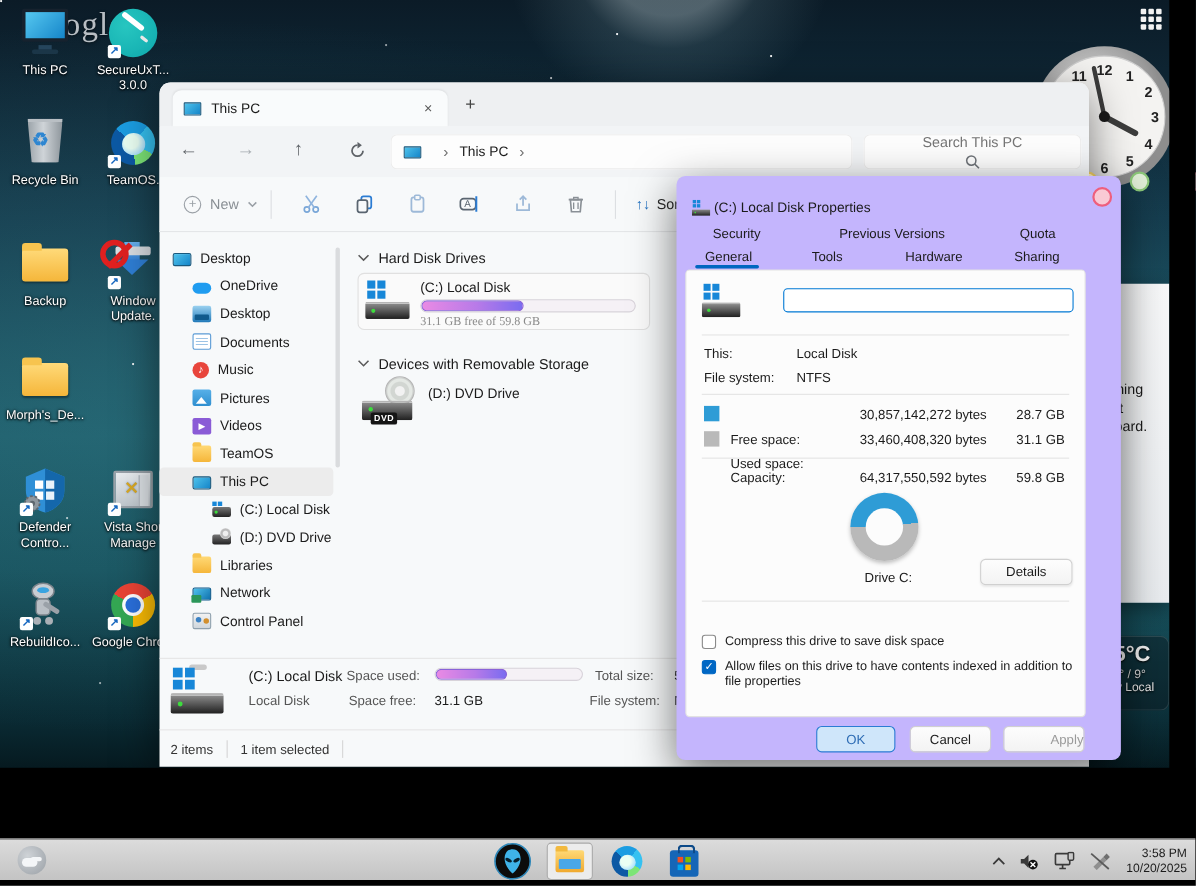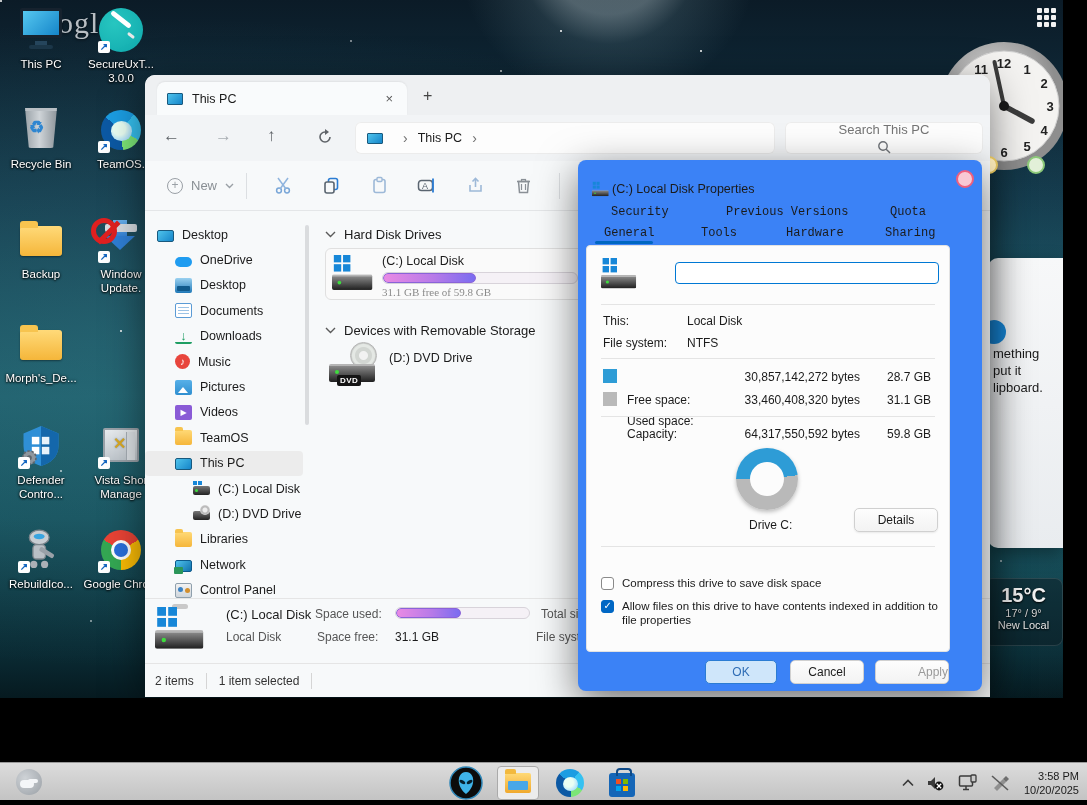--- a/index.html
+++ b/index.html
@@ -200,26 +200,26 @@
   .dp-l3{position:absolute;left:396px;top:8px;color:#555;}
   .dp-v3{position:absolute;left:468px;top:8px;color:#1b1b1b;}
   .dp-l4{position:absolute;left:391px;top:31px;color:#555;}
   .dp-v4{position:absolute;left:468px;top:31px;color:#1b1b1b;}
   .statusbar{position:absolute;left:0;bottom:0;width:100%;height:34px;border-top:1px solid #e5e5e5;
     display:flex;align-items:center;font-size:12px;color:#333;}
   .statusbar .sdiv{width:1px;height:16px;background:#d5d5d5;margin:0 12px;}
   .hscroll{position:absolute;left:27px;bottom:88px;width:16px;height:5px;background:#c9c9c9;border-radius:3px;}
 
   
-  .dialog{position:absolute;left:578px;top:160px;width:404px;height:531px;background:#3b82f6;border-radius:8px;
+  .dialog{position:absolute;left:615px;top:160px;width:404px;height:531px;background:#c4b5fd;border-radius:8px;
     box-shadow:0 12px 40px rgba(0,0,0,.55);z-index:30;font-size:12px;color:#1b1b1b;}
   .dlg-title{position:absolute;left:14px;top:10px;display:flex;align-items:center;font-size:12.5px;}
   .dlg-title .mini{transform:scale(.38);transform-origin:left center;width:18px;height:38px;margin-right:2px;}
   .dlg-close{position:absolute;right:8px;top:10px;width:18px;height:18px;border-radius:50%;background:#f9c9d4;border:2.5px solid #ee5f7d;cursor:pointer;}
-  .dtab{position:absolute;font-size:12px;color:#1b1b1b;cursor:pointer;font-family:Liberation Mono, monospace;}
+  .dtab{position:absolute;font-size:12px;color:#1b1b1b;cursor:pointer;}
   .dtab-ul{position:absolute;left:17px;top:81px;width:58px;height:3px;background:#0067c0;border-radius:2px;}
   .dlg-panel{position:absolute;left:8px;top:85px;width:364px;height:407px;background:#fcfcfc;border:1px solid #e2e2e2;border-radius:4px;}
   .dlg-icon32{position:absolute;left:14px;top:12px;transform:scale(.8);transform-origin:top left;}
   .dlg-input{position:absolute;left:88px;top:16px;width:264px;height:22px;border:1.5px solid #0078d4;border-radius:4px;background:#fff;
     font-size:12px;padding:0 6px;outline:none;}
   .dhr{position:absolute;left:14px;right:14px;height:1px;background:#e4e4e4;}
   .frow{position:absolute;left:16px;font-size:12px;color:#1b1b1b;}
   .fval{position:absolute;left:100px;font-size:12px;color:#1b1b1b;}
   .sw{position:absolute;left:16px;width:14px;height:14px;}
   .sw-used{background:#2e9cd6;}
@@ -535,24 +535,20 @@
         </div>
       <div class="srow d1">
           <span class="sic sic-deskf"></span>
           <span>Desktop</span>
         </div>
       <div class="srow d1">
           <span class="sic sic-doc"></span>
           <span>Documents</span>
         </div>
       <div class="srow d1">
-          <span class="sic sic-down"></span>
-          <span>Downloads</span>
-        </div>
-      <div class="srow d1">
           <span class="sic sic-music"></span>
           <span>Music</span>
         </div>
       <div class="srow d1">
           <span class="sic sic-pic"></span>
           <span>Pictures</span>
         </div>
       <div class="srow d1">
           <span class="sic sic-vid"></span>
           <span>Videos</span>

